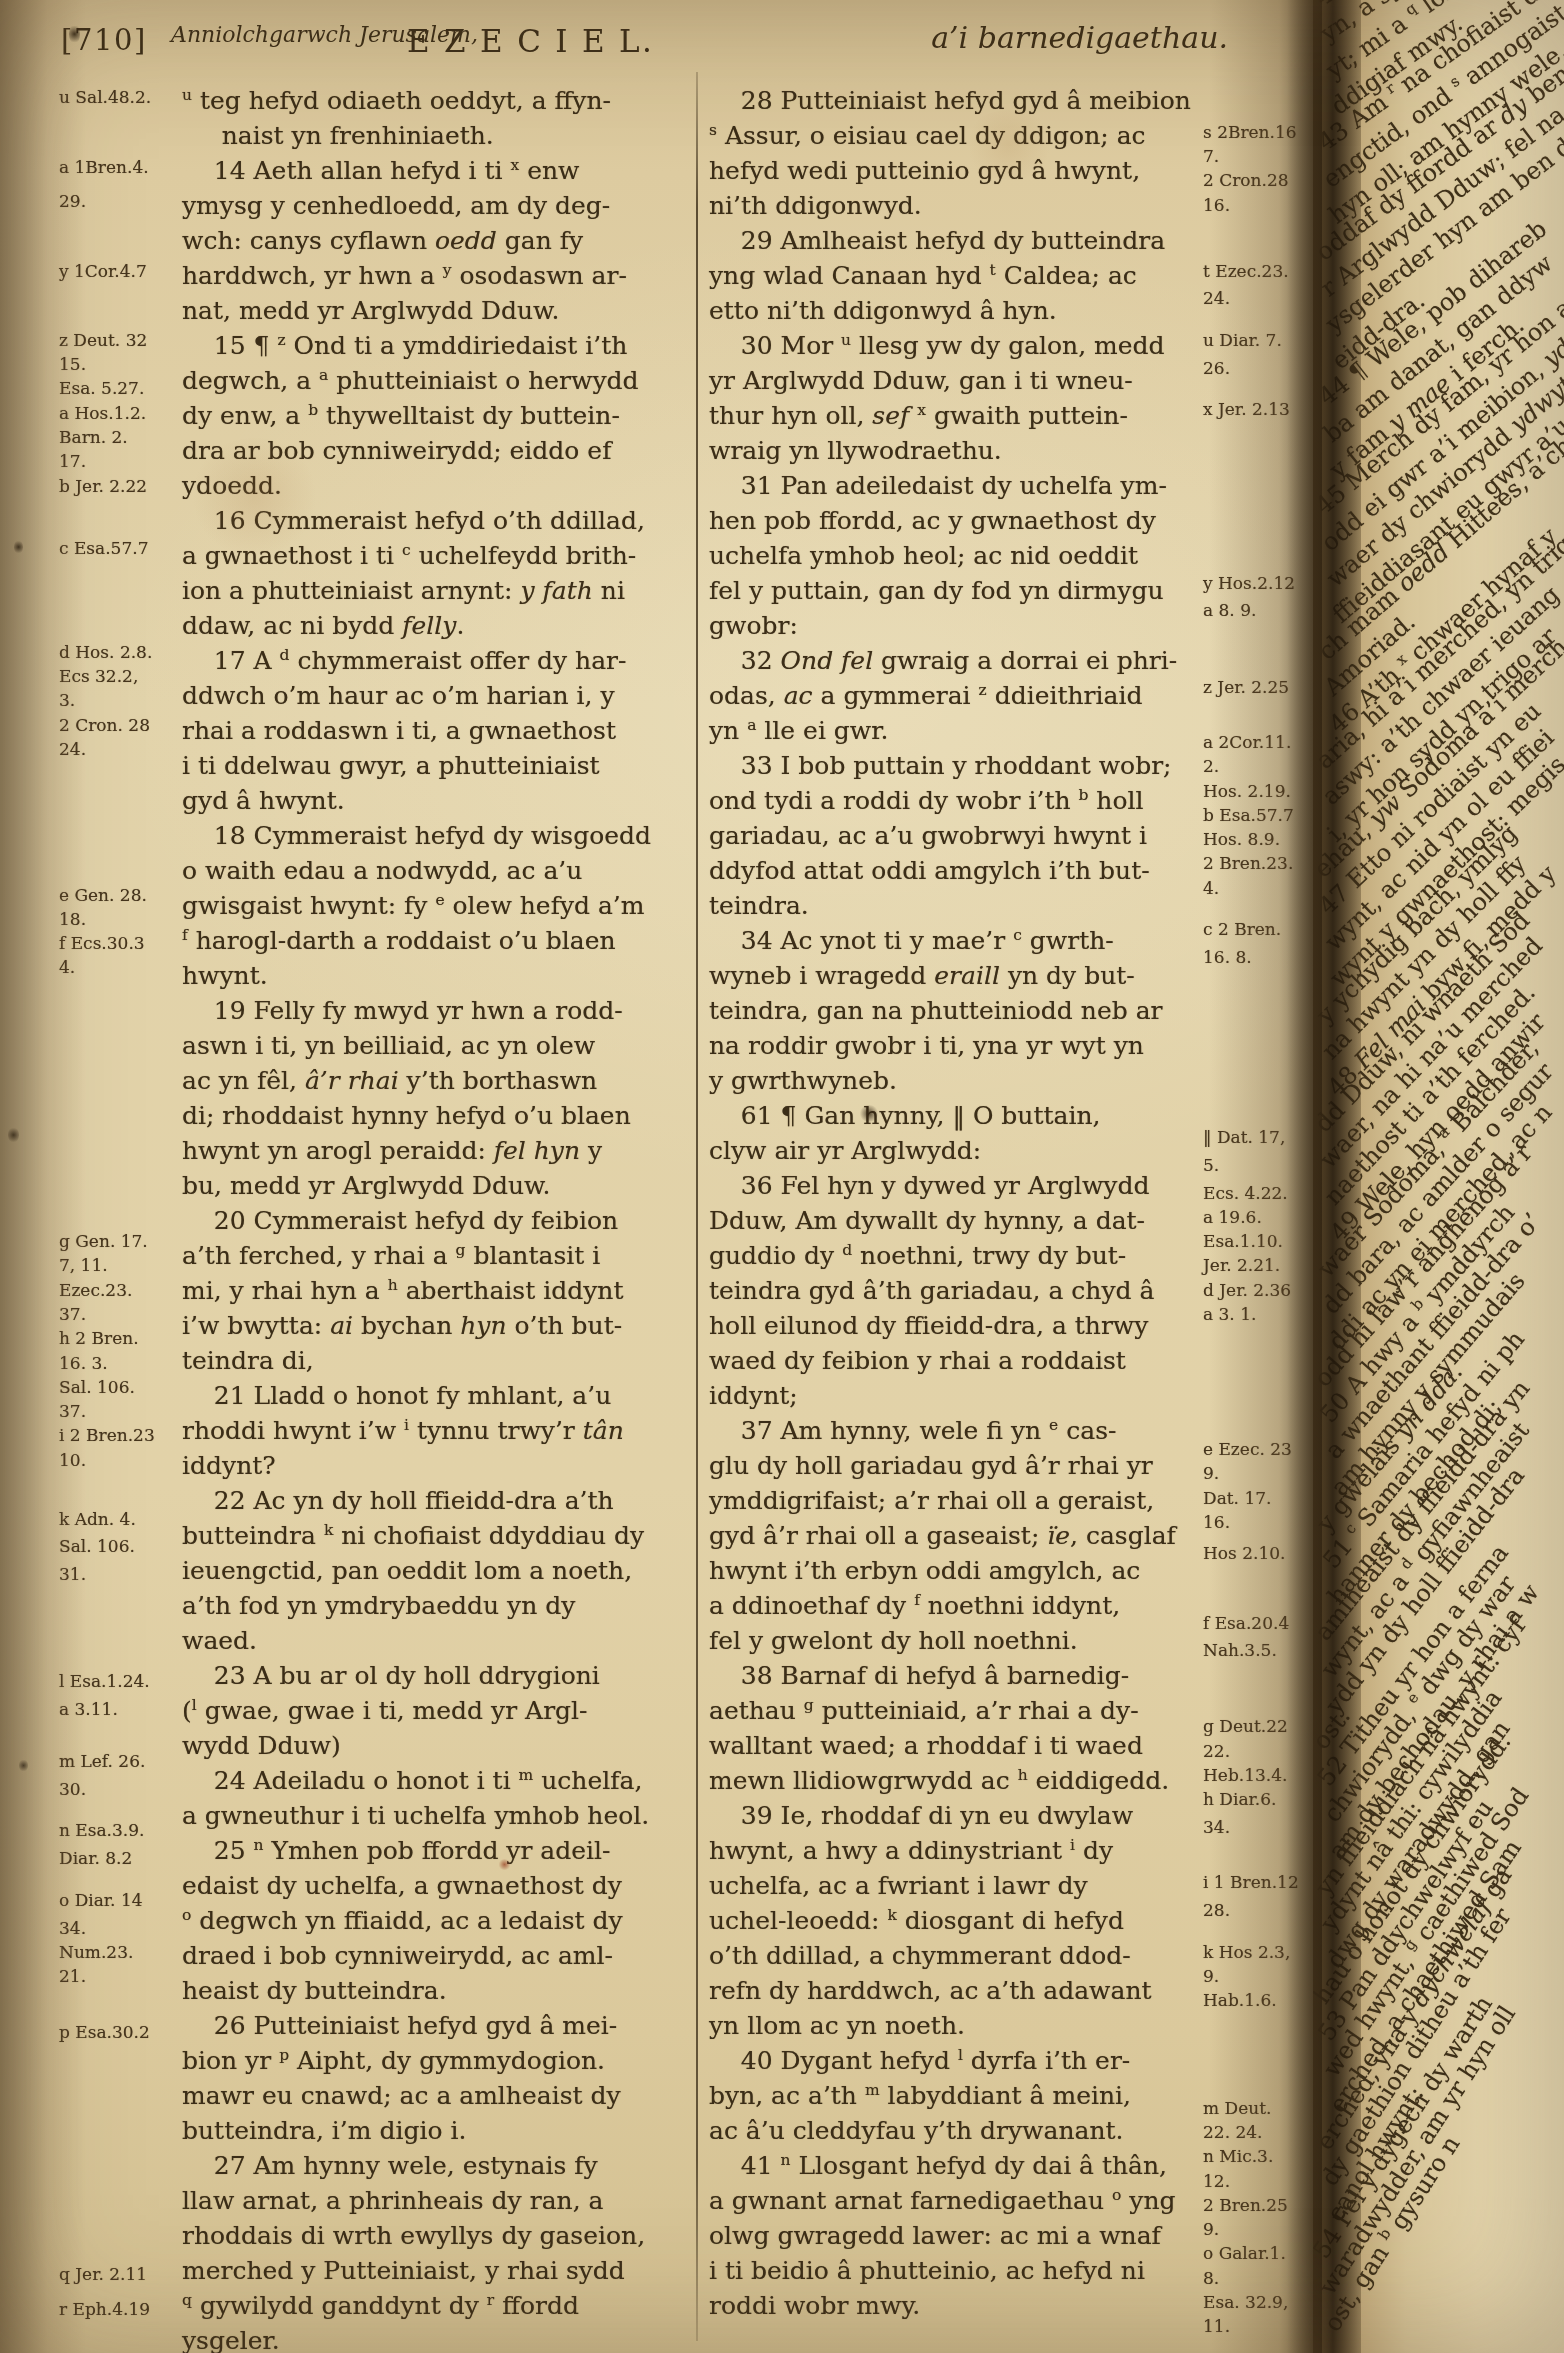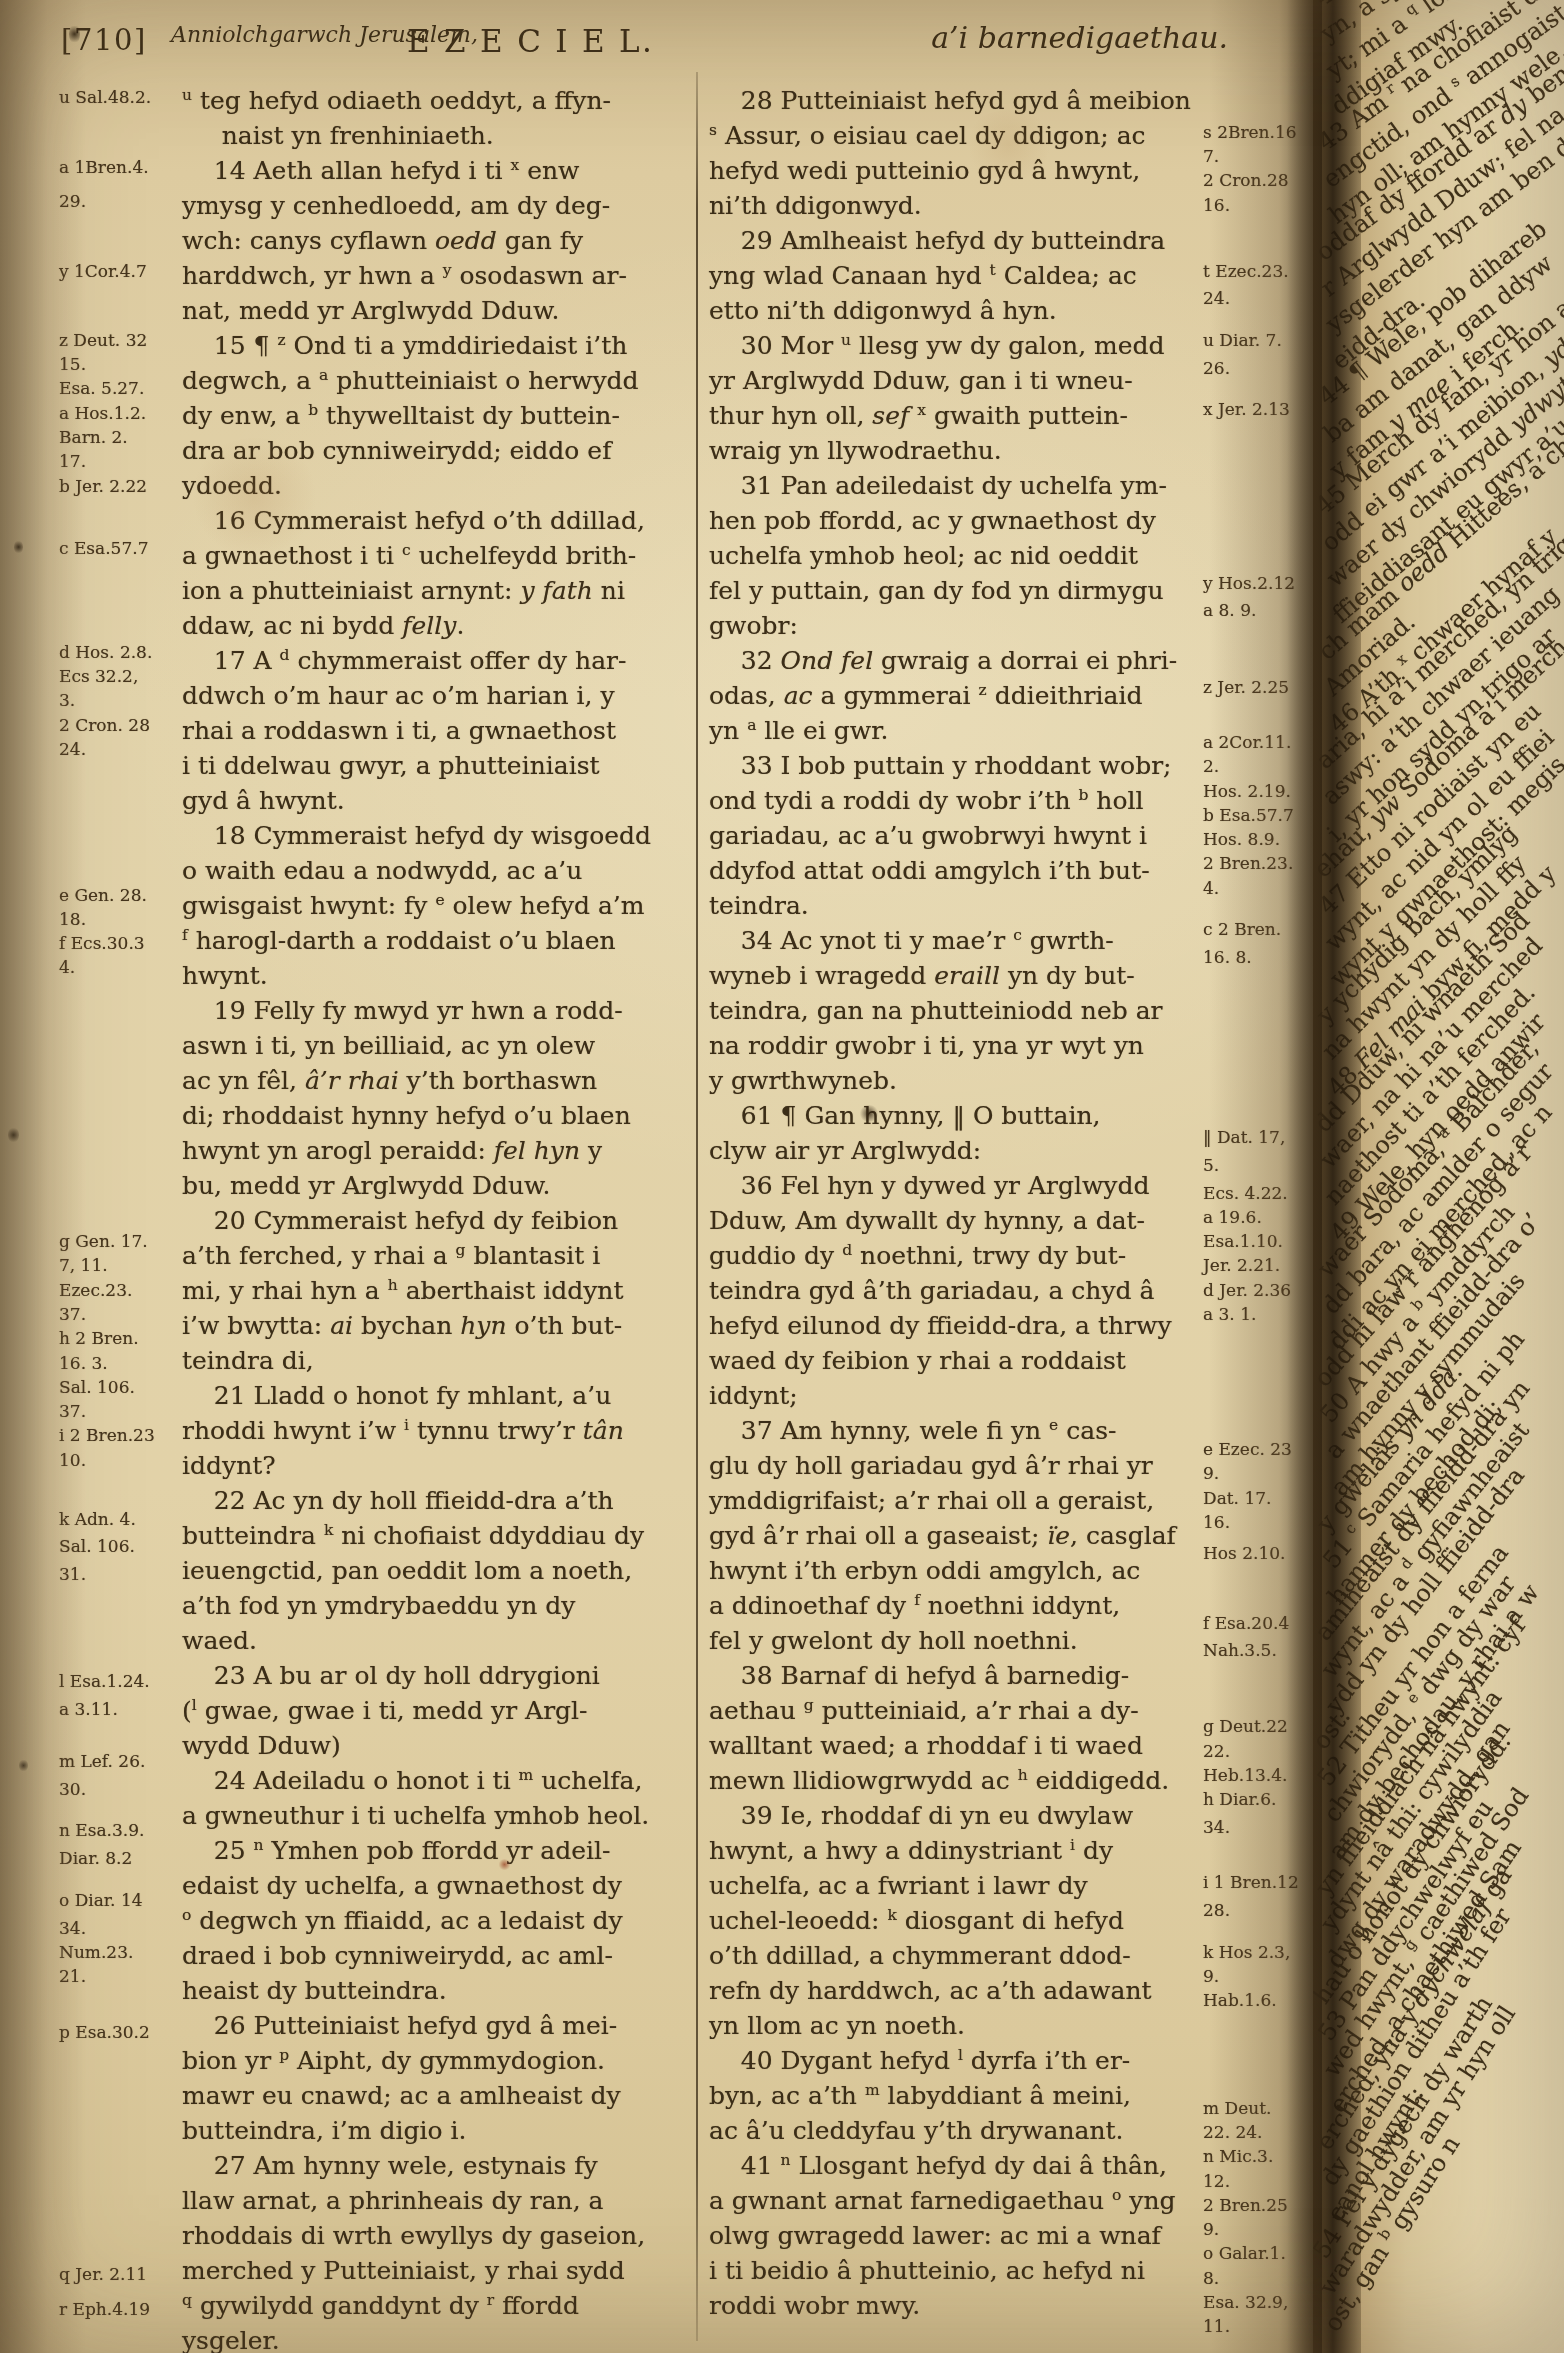--- a/index.html
+++ b/index.html
@@ -217,21 +217,21 @@
       <div class="line">wyneb i wragedd <em>eraill</em> yn dy but-</div>
       <div class="line">teindra, gan na phutteiniodd neb ar</div>
       <div class="line">na roddir gwobr i ti, yna yr wyt yn</div>
       <div class="line">y gwrthwyneb.</div>
       <div class="line">    61 ¶ Gan hynny, ‖ O buttain,</div>
       <div class="line">clyw air yr Arglwydd:</div>
       <div class="line">    36 Fel hyn y dywed yr Arglwydd</div>
       <div class="line">Dduw, Am dywallt dy hynny, a dat-</div>
       <div class="line">guddio dy <sup>d</sup> noethni, trwy dy but-</div>
       <div class="line">teindra gyd â’th gariadau, a chyd â</div>
-      <div class="line">hefyd eilunod dy ffieidd-dra, a thrwy</div>
+      <div class="line">holl eilunod dy ffieidd-dra, a thrwy</div>
       <div class="line">waed dy feibion y rhai a roddaist</div>
       <div class="line">iddynt;</div>
       <div class="line">    37 Am hynny, wele fi yn <sup>e</sup> cas-</div>
       <div class="line">glu dy holl gariadau gyd â’r rhai yr</div>
       <div class="line">ymddigrifaist; a’r rhai oll a geraist,</div>
       <div class="line">gyd â’r rhai oll a gaseaist; <em>ïe</em>, casglaf</div>
       <div class="line">hwynt i’th erbyn oddi amgylch, ac</div>
       <div class="line">a ddinoethaf dy <sup>f</sup> noethni iddynt,</div>
       <div class="line">fel y gwelont dy holl noethni.</div>
       <div class="line">    38 Barnaf di hefyd â barnedig-</div>

